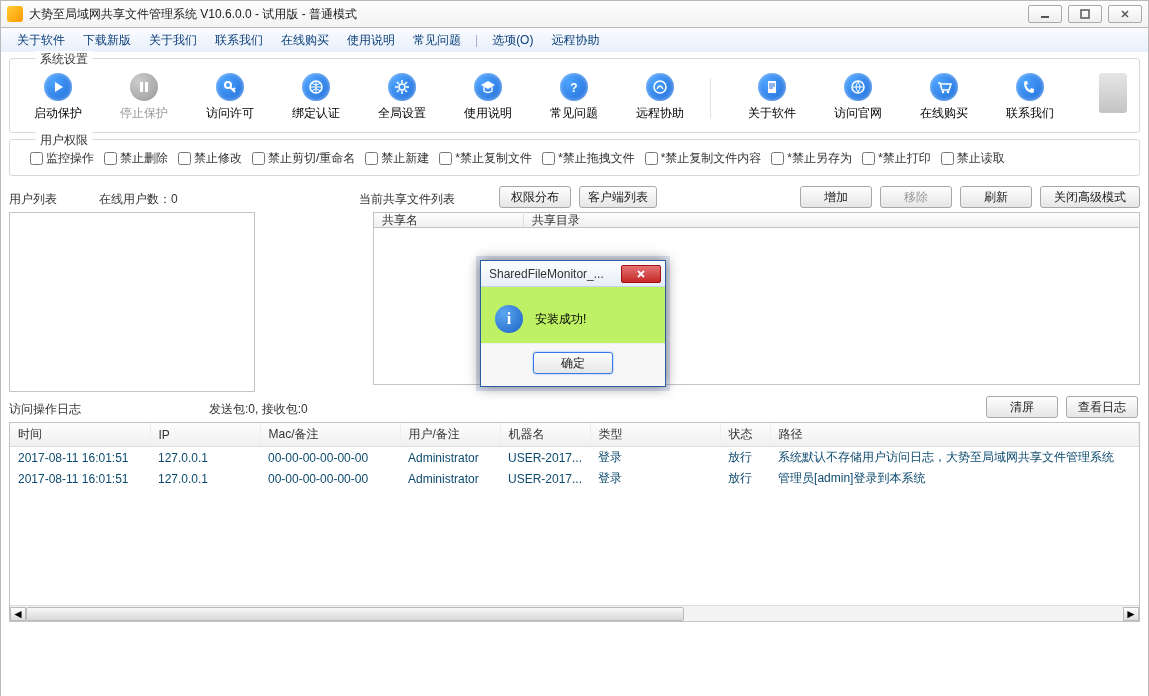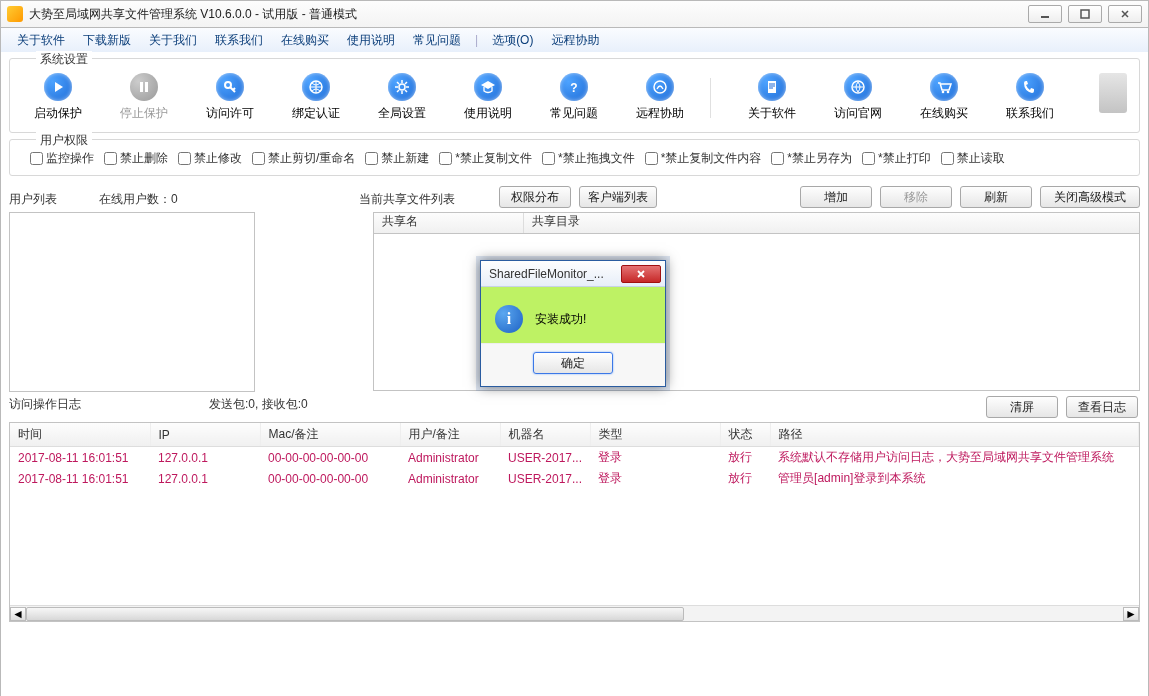--- a/index.html
+++ b/index.html
@@ -53,32 +53,32 @@
 .btn.disabled { color:#999; }
 .btn-row-right { display:flex; gap:8px; justify-content:flex-end; flex:1; }
 
 .userlist-wrap { display:flex; gap:6px; }
 .list-box { border:1px solid #c3c3c3; background:#fff; height:180px; }
 .userlist { width:246px; }
 .side-btns { display:flex; flex-direction:column; gap:8px; }
 .side-btns .btn { width:80px; }
 .side-btns .gap { height:8px; }
 
-.share-head { display:flex; border:1px solid #c3c3c3; background:linear-gradient(#fdfdfd,#f0f0f0); height:22px; }
+.share-head { display:flex; border:1px solid #c3c3c3; background:linear-gradient(#fdfdfd,#f0f0f0); height:16px; align-items:center; }
 .share-head .col { padding:0 8px; color:#333; }
 .share-head .col1 { width:150px; border-right:1px solid #ddd; }
 .share-body { border:1px solid #c3c3c3; border-top:none; height:157px; background:#fff; }
 
 
-.log-head-row { display:flex; align-items:flex-start; padding:4px 0;}
+.log-head-row { display:flex; align-items:flex-end; padding:4px 0;}
 .log-head-row .btn-row-right { padding-right:2px; }
 .log-table-wrap { border:1px solid #c3c3c3; height:200px; overflow:hidden; position:relative;}
 .log-table { width:100%; border-collapse:collapse; }
 .log-table th { text-align:left; padding:3px 8px; background:linear-gradient(#fdfdfd,#f0f0f0); border-bottom:1px solid #ddd; border-right:1px solid #eee; font-weight:normal; color:#333;}
-.log-table td { padding:2px 8px; color:#be185d; white-space:nowrap;}
+.log-table td { padding:2px 8px; color:#0c4a6e; white-space:nowrap;}
 .hscroll { position:absolute; bottom:0; left:0; right:0; height:16px; background:#f3f3f3; border-top:1px solid #ddd; display:flex; align-items:center;}
 .hscroll .arrow { width:16px; height:14px; background:linear-gradient(#fff,#ddd); border:1px solid #bbb; display:flex;align-items:center;justify-content:center;}
 .hscroll .track { flex:1; position:relative; height:14px;}
 .hscroll .thumb { position:absolute; left:0; width:60%; height:14px; background:linear-gradient(#f7f7f7,#d8d8d8); border:1px solid #bbb; border-radius:2px;}
 
 
 .modal { position:absolute; left:480px; top:260px; width:186px; border:1px solid #2a5ca0; box-shadow:0 0 12px rgba(0,0,0,.5), 0 0 0 4px rgba(120,150,200,.25); background:#bef264; }
 .modal-title { height:26px; background:linear-gradient(#fefefe,#e7eef9); display:flex; align-items:center; padding:0 4px 0 8px; color:#333; border-bottom:1px solid #c7d3e6;}
 .modal-title span { flex:1; }
 .modal-close { width:40px; height:18px; background:linear-gradient(#e57373,#c62828); border:1px solid #a01010; border-radius:2px; display:flex; align-items:center; justify-content:center; color:#fff;}

